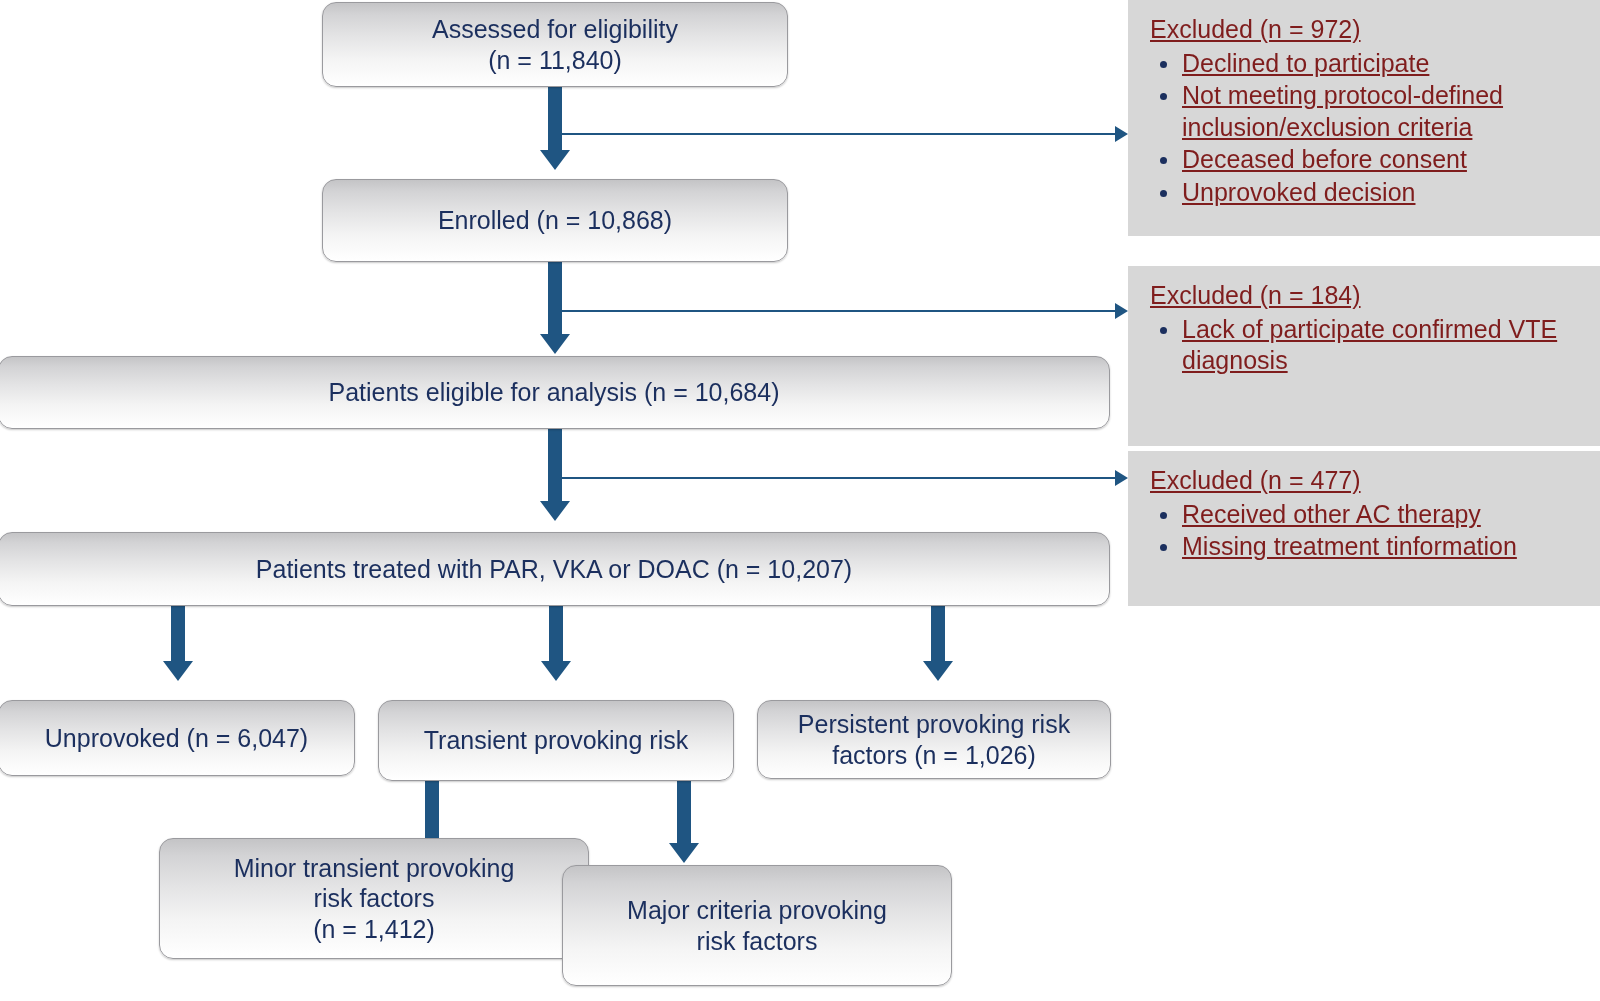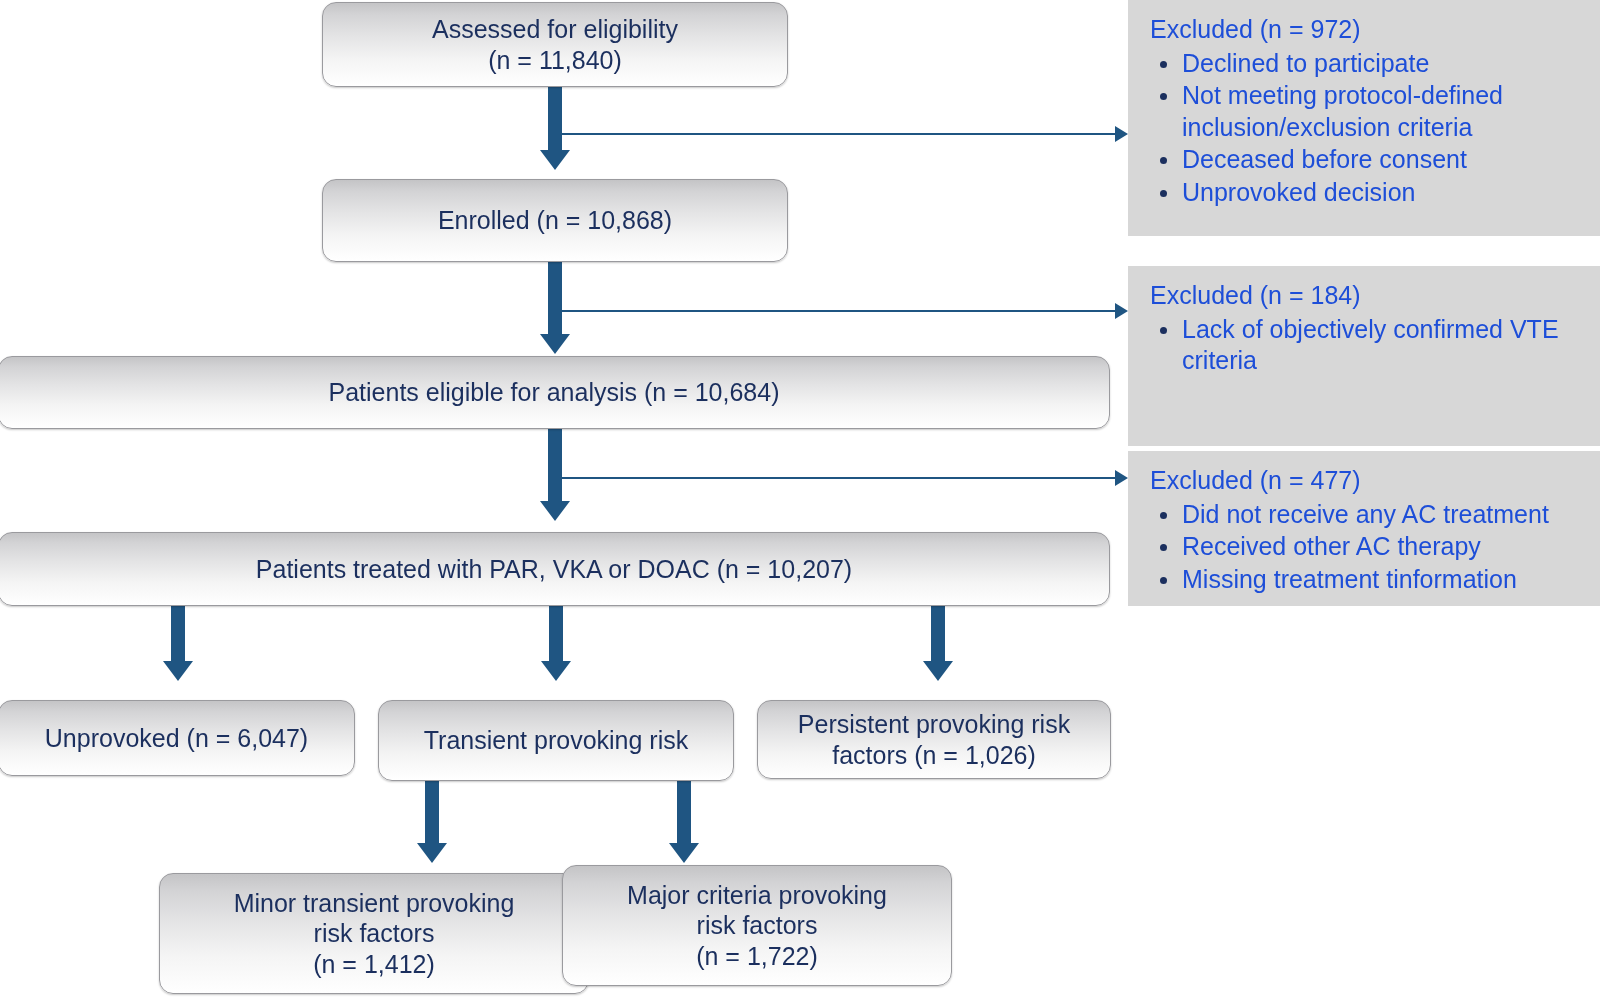--- a/index.html
+++ b/index.html
@@ -44,23 +44,24 @@
   .node .node-text { padding: 0 10px; }
 
   
   .node.wide { border-radius: 14px; }
 
   
   .panel {
     position: absolute;
     box-sizing: border-box;
     background: #d7d7d7;
-    color: #1d4ed8;
+    color: #7f1d1d;
     z-index: 2;
     padding: 14px 18px 10px 22px;
+    text-decoration: underline;
   }
   .panel .panel-title {
     font-size: 25px;
     line-height: 1.26;
     margin-bottom: 2px;
   }
   .panel ul {
     list-style: none;
     margin: 0;
     padding: 0;
@@ -184,55 +185,53 @@
     </div>
   </div>
 
   <div class="node" style="left:757px; top:700px; width:354px; height:79px;">
     <div class="node-text">
       <div>Persistent provoking risk</div>
       <div>factors (n = 1,026)</div>
     </div>
   </div>
 
-  <div class="node" style="left:159px; top:873px; width:430px; height:121px;">
+  <div class="node" style="left:159px; top:838px; width:430px; height:121px;">
     <div class="node-text">
       <div>Minor transient provoking</div>
       <div>risk factors</div>
       <div>(n = 1,412)</div>
     </div>
   </div>
 
   <div class="node" style="left:562px; top:865px; width:390px; height:121px;">
     <div class="node-text">
       <div>Major criteria provoking</div>
       <div>risk factors</div>
-      <div>(n = 1,722)</div>
     </div>
   </div>
 
   <div class="panel" style="left:1128px; top:0px; width:472px; height:236px;">
     <div class="panel-title">Excluded (n = 972)</div>
     <ul>
       <li>Declined to participate</li>
       <li>Not meeting protocol-defined inclusion/exclusion criteria</li>
       <li>Deceased before consent</li>
       <li>Unprovoked decision</li>
     </ul>
   </div>
 
   <div class="panel" style="left:1128px; top:266px; width:472px; height:180px;">
     <div class="panel-title">Excluded (n = 184)</div>
     <ul>
-      <li>Lack of objectively confirmed VTE criteria</li>
+      <li>Lack of participate confirmed VTE diagnosis</li>
     </ul>
   </div>
 
   <div class="panel" style="left:1128px; top:451px; width:472px; height:155px;">
     <div class="panel-title">Excluded (n = 477)</div>
     <ul>
-      <li>Did not receive any AC treatment</li>
       <li>Received other AC therapy</li>
       <li>Missing treatment tinformation</li>
     </ul>
   </div>
 
 </div>
 
 </body></html>

